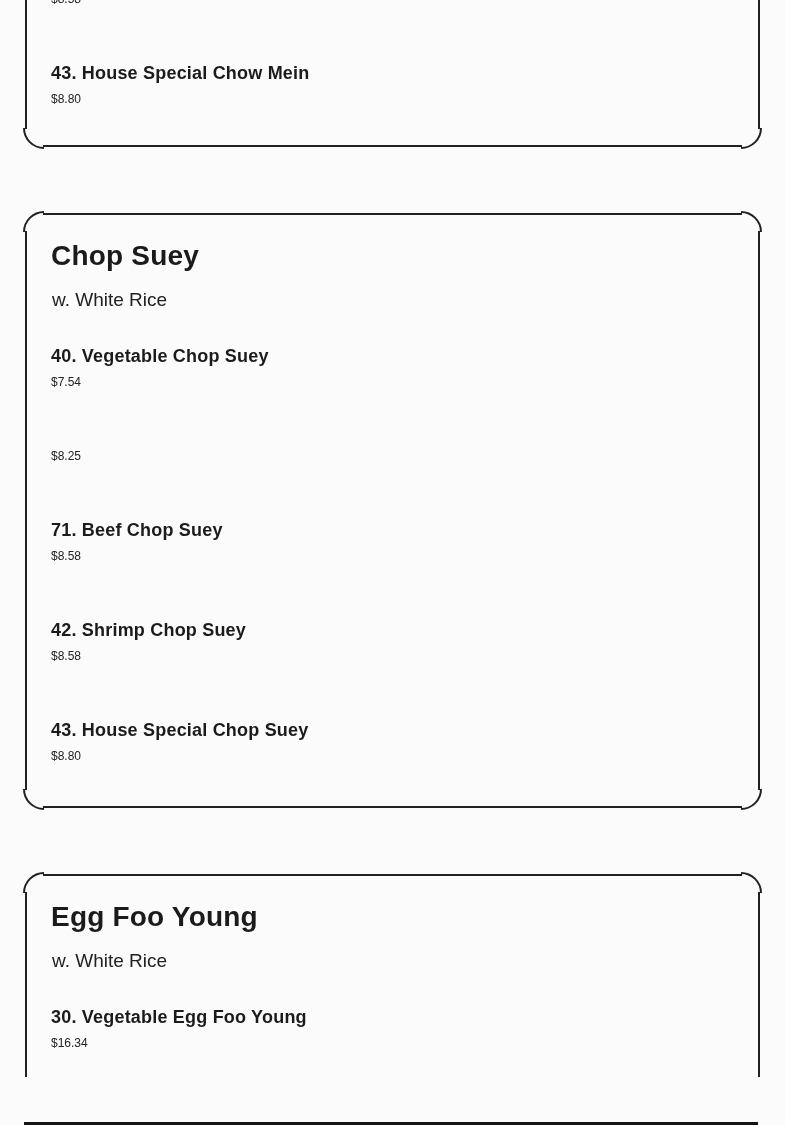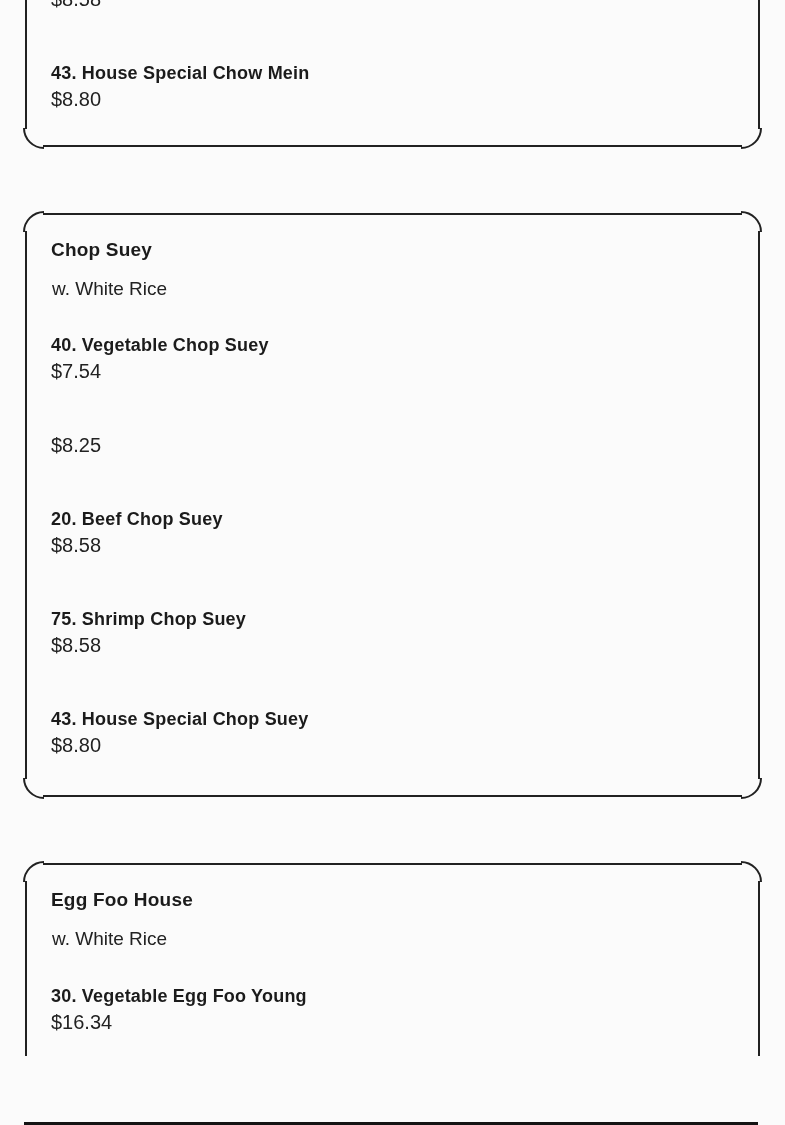--- a/index.html
+++ b/index.html
@@ -34,38 +34,38 @@
   .corner{position:absolute;width:24px;height:24px;}
   .corner svg{display:block;width:24px;height:24px;}
   .corner path{fill:none;stroke:var(--bd);stroke-width:2;}
   .corner-tl{top:0;left:0;}
   .corner-tr{top:0;right:0;}
   .corner-bl{bottom:0;left:0;}
   .corner-br{bottom:0;right:0;}
 
   .section-title{
     margin:0;
-    font-size:19px;line-height:1.2;font-weight:700;
+    font-size:28px;line-height:1.2;font-weight:700;
     color:var(--ink);letter-spacing:.2px;
   }
   .section-subtitle{
     margin:14px 1px 0;
     font-size:19px;line-height:1.35;font-weight:400;
     color:var(--ink2);
   }
   .items{margin-top:0;}
   .section-header + .items{margin-top:31px;}
   .menu-item{margin-top:48px;cursor:pointer;}
   .menu-item:first-child{margin-top:0;}
   .item-name{
     font-size:18px;line-height:26px;font-weight:700;
     color:var(--ink);letter-spacing:.2px;
   }
   .item-price{
-    font-size:20px;line-height:26px;font-weight:400;
+    font-size:12px;line-height:26px;font-weight:400;
     color:var(--ink2);
   }
 
   
   .cropped-dark-bar{
     position:absolute;
     top:1122px;left:24px;width:734px;height:8px;
     background:#141414;
   }
 </style>
@@ -136,25 +136,25 @@
     </div>
     <div class="items">
       <div class="menu-item">
         <div class="item-name">40. Vegetable Chop Suey</div>
         <div class="item-price">$7.54</div>
       </div>
       <div class="menu-item">
         <div class="item-price">$8.25</div>
       </div>
       <div class="menu-item">
-        <div class="item-name">20. Beef Chop Suey</div>
+        <div class="item-name">71. Beef Chop Suey</div>
         <div class="item-price">$8.58</div>
       </div>
       <div class="menu-item">
-        <div class="item-name">75. Shrimp Chop Suey</div>
+        <div class="item-name">42. Shrimp Chop Suey</div>
         <div class="item-price">$8.58</div>
       </div>
       <div class="menu-item">
         <div class="item-name">43. House Special Chop Suey</div>
         <div class="item-price">$8.80</div>
       </div>
     </div>
   </section>
 
   <section class="menu-section">
@@ -169,21 +169,21 @@
           </svg>
         </div>
       <div class="corner corner-tr">
           <svg viewBox="0 0 24 24">
             <path d="M3 1 A20 20 0 0 1 23 21"></path>
           </svg>
         </div>
 
     </div>
     <div class="section-header">
-      <h2 class="section-title">Egg Foo House</h2>
+      <h2 class="section-title">Egg Foo Young</h2>
       <p class="section-subtitle">w. White Rice</p>
     </div>
     <div class="items">
       <div class="menu-item">
         <div class="item-name">30. Vegetable Egg Foo Young</div>
         <div class="item-price">$16.34</div>
       </div>
     </div>
   </section>
 

